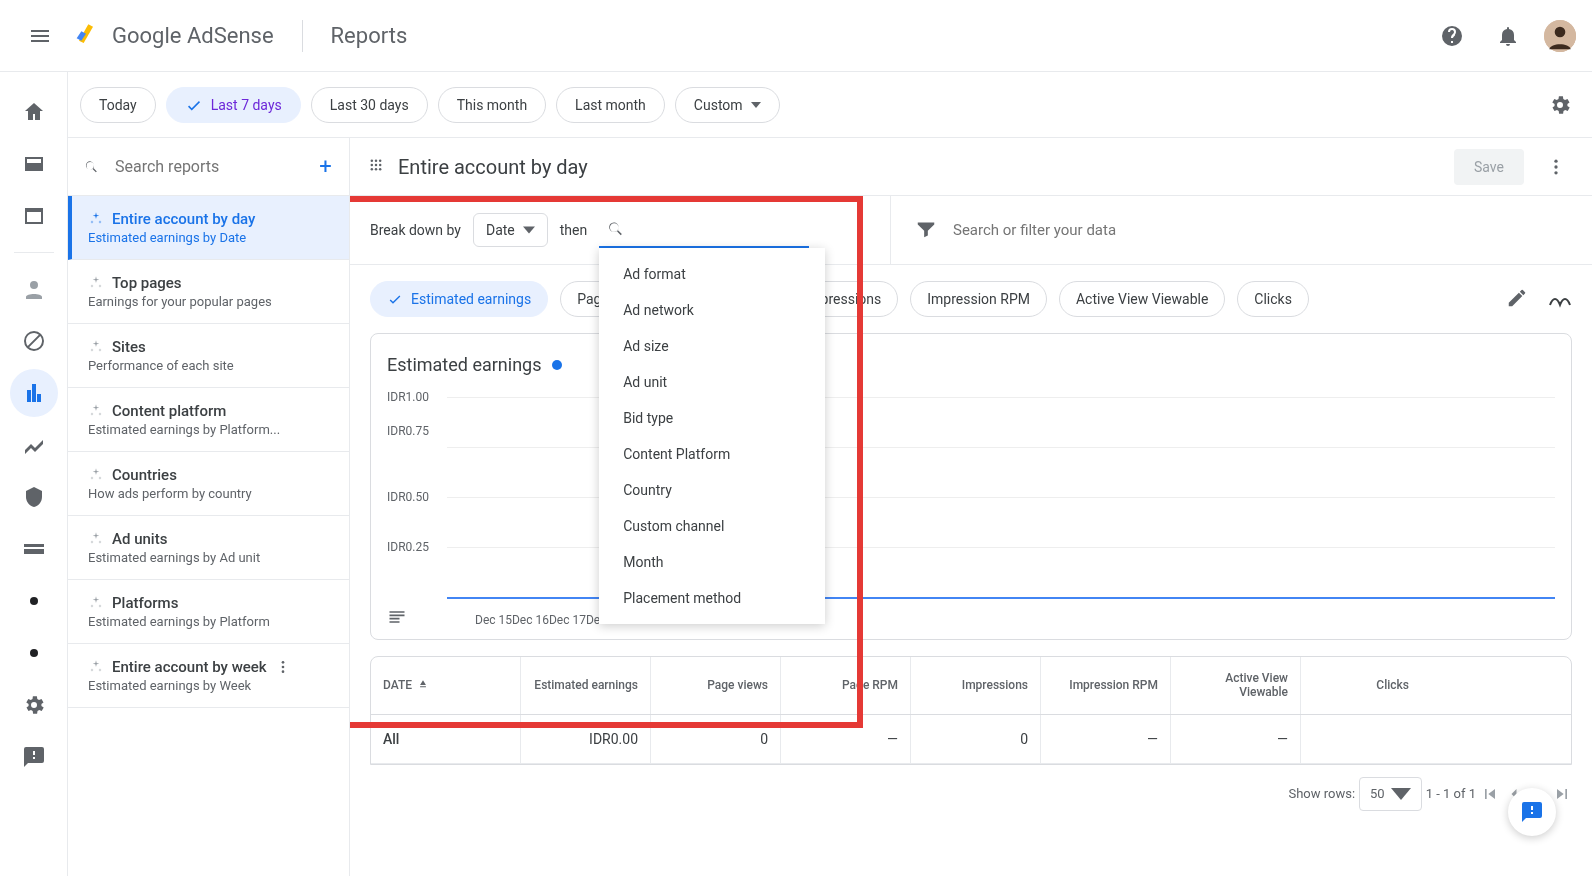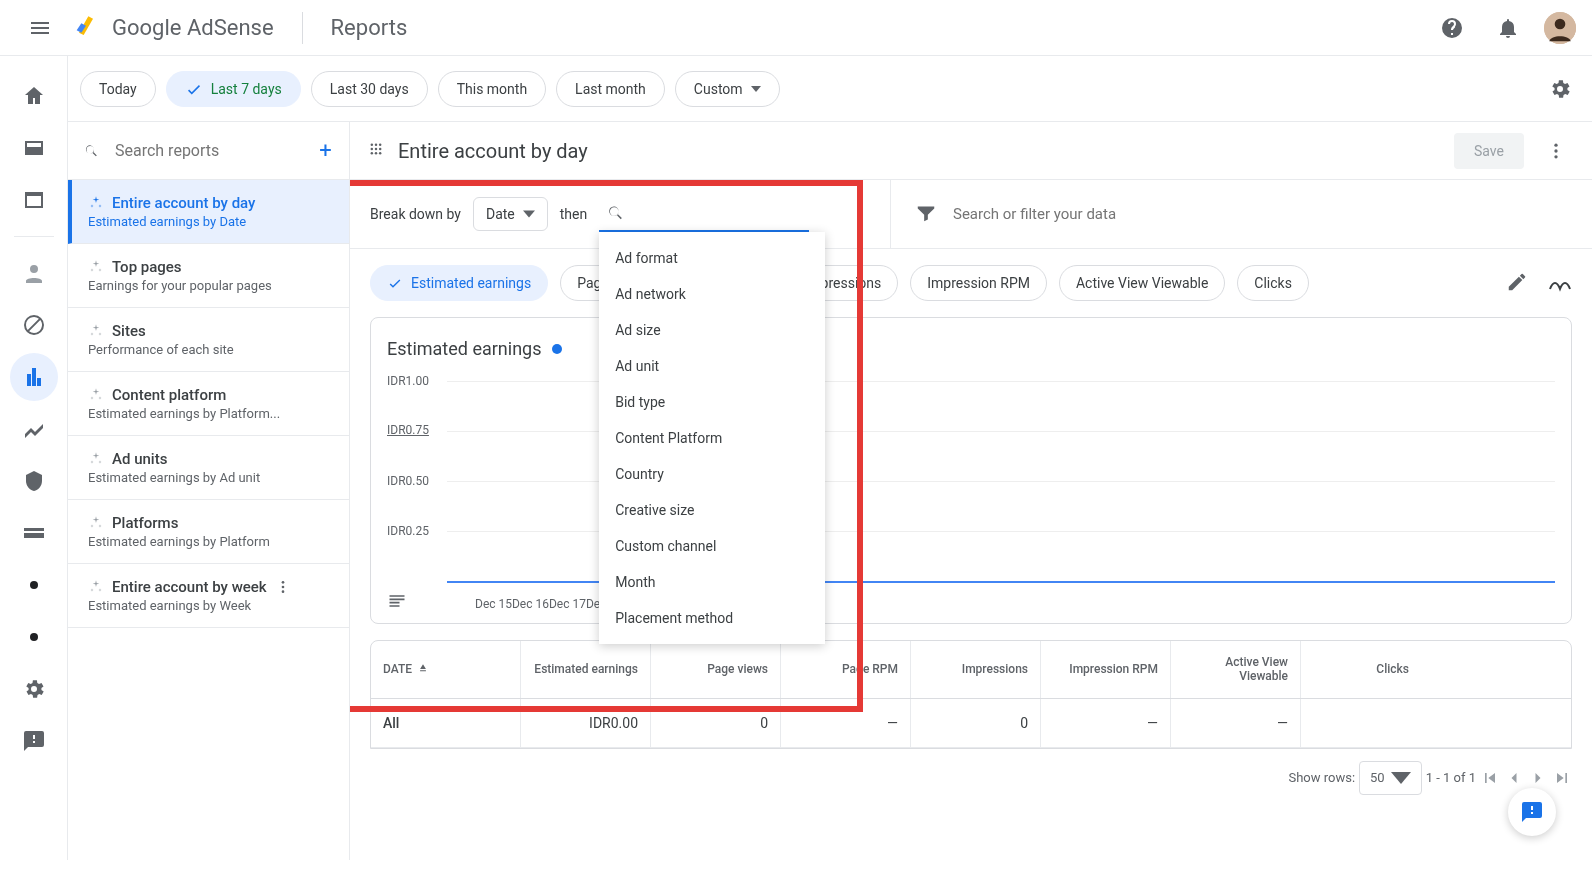--- a/index.html
+++ b/index.html
@@ -1,18 +1,18 @@
 <!DOCTYPE html>
 <html><head>
 <meta charset="utf-8">
 <style>
 * { box-sizing: border-box; margin: 0; padding: 0; font-family: 'Google Sans', Roboto, Arial, sans-serif; }
 body { background: #fff; color: #202124; font-size: 14px; width: 1592px; height: 876px; overflow: hidden; }
 
-.header { height: 56px; display: flex; align-items: center; padding: 0 16px; border-bottom: 1px solid #e8eaed; }
+.header { height: 72px; display: flex; align-items: center; padding: 0 16px; border-bottom: 1px solid #e8eaed; }
 .hamburger { width: 48px; height: 48px; display: flex; align-items: center; justify-content: center; cursor: pointer; border-radius: 50%; }
 .hamburger svg { width: 24px; height: 24px; fill: #5f6368; }
 .logo-wrap { display: flex; align-items: center; margin-left: 8px; gap: 12px; }
 .logo-icon { width: 28px; height: 28px; }
 .logo-text { font-size: 22px; color: #5f6368; }
 .vdiv { width: 1px; height: 32px; background: #dadce0; margin: 0 28px; }
 .header-title { font-size: 22px; color: #5f6368; font-weight: 400; }
 .header-spacer { flex: 1; }
 .header-icons { display: flex; gap: 16px; align-items: center; }
 .icon-btn { width: 40px; height: 40px; display: flex; align-items: center; justify-content: center; border-radius: 50%; cursor: pointer; }
@@ -44,40 +44,40 @@
 .report-item .ri-sub { font-size: 13px; color: #5f6368; margin-top: 2px; }
 .report-item.selected .ri-sub { color: #1a73e8; }
 .sparkle { width: 16px; height: 16px; fill: #9aa0a6; }
 .report-item.selected .sparkle { fill: #1a73e8; }
 .report-item .dots { float: right; }
 
 .main { flex: 1; display: flex; flex-direction: column; overflow: hidden; position: relative; }
 
 .date-bar { height: 66px; display: flex; align-items: center; padding: 0 12px; gap: 4px; border-bottom: 1px solid #e8eaed; }
 .chip { height: 36px; padding: 0 18px; border: 1px solid #dadce0; border-radius: 18px; display: flex; align-items: center; gap: 8px; font-size: 14px; color: #3c4043; cursor: pointer; background: #fff; }
-.chip.selected { background: #e8f0fe; color: #15803d; border-color: #e8f0fe; }
+.chip.selected { background: #e8f0fe; color: #6d28d9; border-color: #e8f0fe; }
 .chip.selected svg { width: 18px; height: 18px; fill: #1a73e8; }
 .gear { margin-left: auto; }
 
 .report-header { height: 58px; display: flex; align-items: center; padding: 0 16px; border-bottom: 1px solid #e8eaed; gap: 12px; }
 .grip svg { width: 20px; height: 20px; fill: #5f6368; }
 .report-header h2 { font-size: 20px; font-weight: 400; color: #3c4043; }
 .save-btn { margin-left: auto; height: 36px; padding: 0 20px; background: #f1f3f4; color: #9aa0a6; border-radius: 4px; display: flex; align-items: center; font-size: 14px; }
 .more-v svg { width: 20px; height: 20px; fill: #5f6368; }
 
 .controls-row { display: flex; border-bottom: 1px solid #e8eaed; }
 .breakdown-cell { flex: 0 0 540px; padding: 16px 20px; display: flex; align-items: center; gap: 12px; font-size: 14px; color: #3c4043; }
 .filter-cell { flex: 1; border-left: 1px solid #e8eaed; padding: 16px 24px; display: flex; align-items: center; gap: 16px; }
 .dd-pill { height: 34px; padding: 0 12px; border: 1px solid #dadce0; border-radius: 6px; display: flex; align-items: center; gap: 8px; font-size: 14px; }
 .dd-pill svg { width: 12px; height: 12px; fill: #5f6368; }
 .combo-wrap { position: relative; }
 .combo { width: 210px; height: 36px; border: none; border-bottom: 2px solid #1a73e8; display: flex; align-items: center; padding: 0 8px; gap: 8px; }
 .combo svg { width: 20px; height: 20px; fill: #5f6368; }
 .combo input { border: none; outline: none; width: 100%; font-size: 14px; }
-.dropdown { position: absolute; top: 36px; left: 0; width: 226px; background: #fff; box-shadow: 0 2px 10px rgba(0,0,0,.2); border-radius: 0; padding: 8px 0; z-index: 100; max-height: 420px; overflow-y: auto; }
+.dropdown { position: absolute; top: 36px; left: 0; width: 226px; background: #fff; box-shadow: 0 2px 10px rgba(0,0,0,.2); border-radius: 0; padding: 8px 8px; z-index: 100; max-height: 420px; overflow-y: auto; }
 .dropdown::-webkit-scrollbar { width: 8px; }
 .dropdown::-webkit-scrollbar-thumb { background: #dadce0; border-radius: 4px; }
 .dropdown .opt { padding: 10px 16px; font-size: 14px; color: #3c4043; cursor: pointer; }
 .filter-icon svg { width: 22px; height: 22px; fill: #5f6368; }
 .filter-input { border: none; outline: none; font-size: 15px; color: #5f6368; width: 100%; }
 
 .metrics-row { display: flex; align-items: center; padding: 16px 20px; gap: 12px; flex-wrap: wrap; }
 .metric-chip { height: 36px; padding: 0 16px; border: 1px solid #dadce0; border-radius: 18px; display: flex; align-items: center; gap: 8px; font-size: 14px; color: #3c4043; cursor: pointer; }
 .metric-chip.selected { background: #e8f0fe; color: #1a73e8; border-color: #e8f0fe; }
 .metric-chip.selected svg { width: 16px; height: 16px; fill: #1a73e8; }
@@ -282,20 +282,29 @@
               <div class="ri-sub">Performance of each site</div>
             </div>
             <div class="report-item">
               <div class="ri-title">
                 <svg class="sparkle" viewBox="0 0 24 24">
                   <path d="M12 2l1 4 4 1-4 1-1 4-1-4-4-1 4-1zM6 14l.5 2 2 .5-2 .5L6 19l-.5-2-2-.5 2-.5zM18 14l.5 2 2 .5-2 .5-.5 2-.5-2-2-.5 2-.5z"></path>
                 </svg>
                 <span>Content platform</span>
               </div>
               <div class="ri-sub">Estimated earnings by Platform...</div>
+            </div>
+            <div class="report-item">
+              <div class="ri-title">
+                <svg class="sparkle" viewBox="0 0 24 24">
+                  <path d="M12 2l1 4 4 1-4 1-1 4-1-4-4-1 4-1zM6 14l.5 2 2 .5-2 .5L6 19l-.5-2-2-.5 2-.5zM18 14l.5 2 2 .5-2 .5-.5 2-.5-2-2-.5 2-.5z"></path>
+                </svg>
+                <span>Countries</span>
+              </div>
+              <div class="ri-sub">How ads perform by country</div>
             </div>
             <div class="report-item">
               <div class="ri-title">
                 <svg class="sparkle" viewBox="0 0 24 24">
                   <path d="M12 2l1 4 4 1-4 1-1 4-1-4-4-1 4-1zM6 14l.5 2 2 .5-2 .5L6 19l-.5-2-2-.5 2-.5zM18 14l.5 2 2 .5-2 .5-.5 2-.5-2-2-.5 2-.5z"></path>
                 </svg>
                 <span>Ad units</span>
               </div>
               <div class="ri-sub">Estimated earnings by Ad unit</div>
             </div>
@@ -367,21 +376,20 @@
                 <input style="">
               </div>
               <div class="dropdown" id="bd-dropdown">
                   <div class="opt">Ad format</div>
                   <div class="opt">Ad network</div>
                   <div class="opt">Ad size</div>
                   <div class="opt">Ad unit</div>
                   <div class="opt">Bid type</div>
                   <div class="opt">Content Platform</div>
                   <div class="opt">Country</div>
-                  <div class="opt">Creative size</div>
                   <div class="opt">Custom channel</div>
                   <div class="opt">Month</div>
                   <div class="opt">Placement method</div>
                 </div>
             </div>
           </div>
           <div class="filter-cell">
             <div class="filter-icon"><svg viewBox="0 0 24 24">
                   <path d="M3 5h18v2l-7 7v5l-4 2v-7L3 7z"></path>
                 </svg></div>
@@ -411,21 +419,21 @@
           </div>
 
         <div class="chart-card">
           <div class="chart-title">
             <span>Estimated earnings</span>
             <span class="bullet"></span>
           </div>
           <div class="chart-area" id="chart-area">
               <div class="ytick" style="top: 10px;">IDR1.00</div>
               <div class="gridline" style="top: 10px;"></div>
-              <div class="ytick" style="top: 59px; text-decoration: underline;">IDR0.75</div>
+              <div class="ytick" style="top: 44px;">IDR0.75</div>
               <div class="gridline" style="top: 60px;"></div>
               <div class="ytick" style="top: 110px;">IDR0.50</div>
               <div class="gridline" style="top: 110px;"></div>
               <div class="ytick" style="top: 160px;">IDR0.25</div>
               <div class="gridline" style="top: 160px;"></div>
               <div class="baseline" style="top: 210px;"></div>
             </div>
           <div style="display:flex; align-items:center;">
             <svg class="subject-icon" viewBox="0 0 24 24">
                 <path d="M3 5h18v2H3zm0 4h18v2H3zm0 4h12v2H3zm0 4h12v2H3z"></path>

